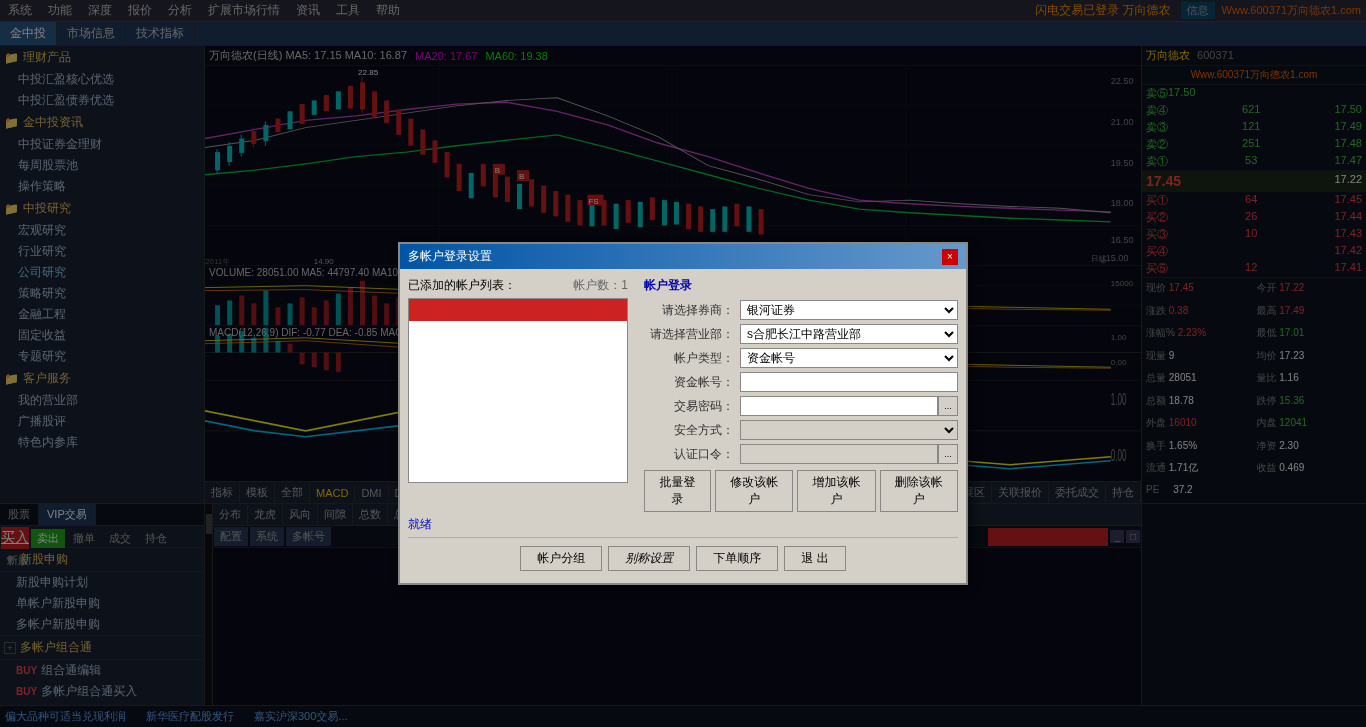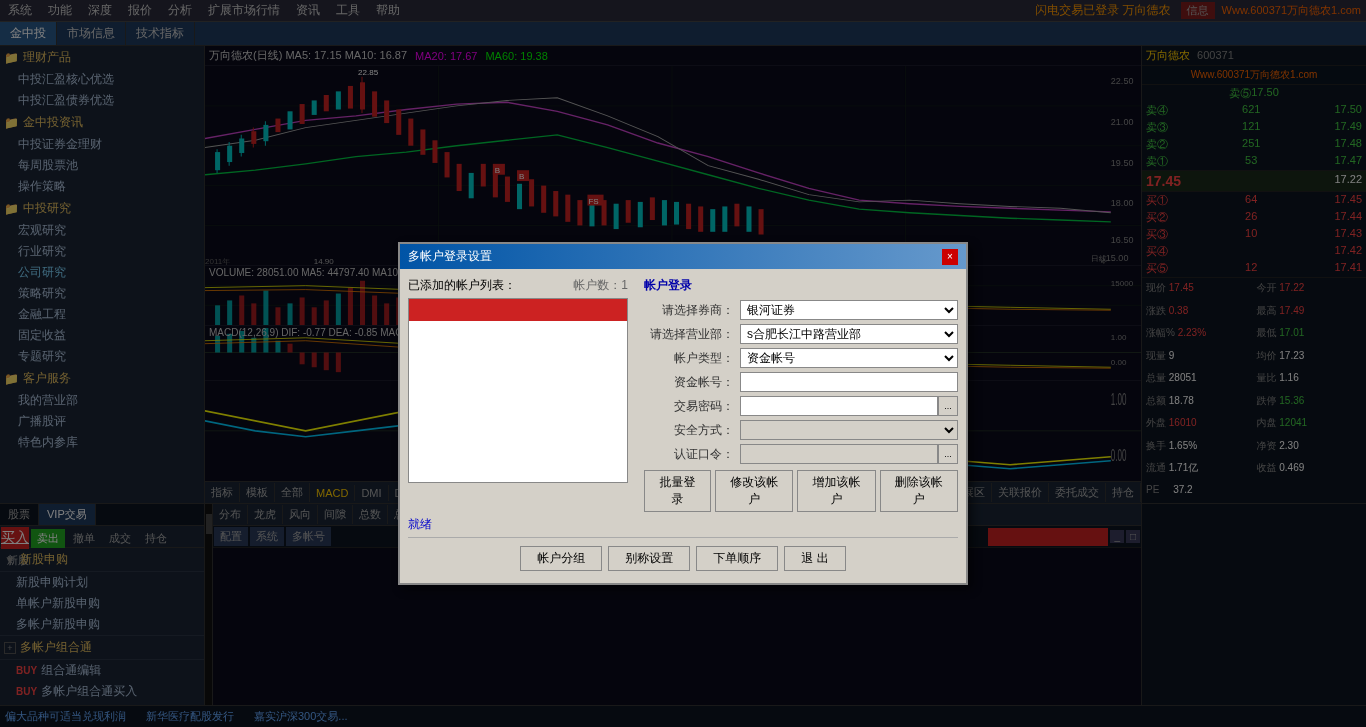--- a/index.html
+++ b/index.html
@@ -18,21 +18,21 @@
   <span style="padding:2px 8px; cursor:pointer; font-size:12px;">系统</span>
   <span style="padding:2px 8px; cursor:pointer; font-size:12px;">功能</span>
   <span style="padding:2px 8px; cursor:pointer; font-size:12px;">深度</span>
   <span style="padding:2px 8px; cursor:pointer; font-size:12px;">报价</span>
   <span style="padding:2px 8px; cursor:pointer; font-size:12px;">分析</span>
   <span style="padding:2px 8px; cursor:pointer; font-size:12px;">扩展市场行情</span>
   <span style="padding:2px 8px; cursor:pointer; font-size:12px;">资讯</span>
   <span style="padding:2px 8px; cursor:pointer; font-size:12px;">工具</span>
   <span style="padding:2px 8px; cursor:pointer; font-size:12px;">帮助</span>
   <span style="margin-left:auto; color:#ff9900; font-size:12px; padding-right:10px;">闪电交易已登录 万向德农</span>
-  <span style="background:#7f1d1d; color:#aaa; padding:1px 6px; font-size:11px; cursor:pointer; margin-right:2px;">信息</span>
+  <span style="background:#0c4a6e; color:#aaa; padding:1px 6px; font-size:11px; cursor:pointer; margin-right:2px;">信息</span>
   <span style="color:#ff6600; font-size:11px; padding:0 5px;">Www.600371万向德农1.com</span>
 </div>
 
 <div style="background:#1e3a5f; height:24px; display:flex; align-items:center; border-bottom:1px solid #333;">
   <span style="padding:3px 10px; color:#ccc; cursor:pointer; font-size:12px; border-right:1px solid #333; background:#2a5a8a; color:#fff;">金中投</span>
   <span style="padding:3px 10px; color:#ccc; cursor:pointer; font-size:12px; border-right:1px solid #333;">市场信息</span>
   <span style="padding:3px 10px; color:#ccc; cursor:pointer; font-size:12px; border-right:1px solid #333;">技术指标</span>
 </div>
 
 <div style="display:flex; height:457px;">
@@ -282,21 +282,21 @@
     <div style="background:#0d1520; padding:2px 4px; color:#ffcc00; font-size:11px; border-bottom:1px solid #222;">
       <span>万向德农</span>
       <span style="color:#888; margin-left:4px;">600371</span>
     </div>
 
     <div style="background:#0a1520; padding:2px 4px; color:#ff6600; font-size:10px; border-bottom:1px solid #222; text-align:center;">
       <span>Www.600371万向德农1.com</span>
     </div>
 
     <div>
-      <div style="display:flex; justify-content:center; padding:1px 4px; font-size:11px; color:#44cc44;">
+      <div style="display:flex; justify-content:flex-start; padding:1px 4px; font-size:11px; color:#44cc44;">
         <span>卖⑤</span>
         <span></span>
         <span>17.50</span>
       </div>
       <div style="display:flex; justify-content:space-between; padding:1px 4px; font-size:11px; color:#44cc44;">
         <span>卖④</span>
         <span>621</span>
         <span>17.50</span>
       </div>
       <div style="display:flex; justify-content:space-between; padding:1px 4px; font-size:11px; color:#44cc44;">
@@ -555,19 +555,19 @@
           </div>
         </div>
       </div>
 
       <div style="color:#0000cc; margin:4px 0; font-size:12px;">就绪</div>
 
       <hr style="border:none; border-top:1px solid #aaa; margin:4px 0;">
 
       <div style="display:flex; gap:6px; justify-content:center; padding:4px;">
         <button style="padding:3px 16px; background:#d4d0c8; border:1px solid #888; cursor:pointer; font-size:12px;">帐户分组</button>
-        <button style="padding:3px 16px; background:#d4d0c8; border:1px solid #888; cursor:pointer; font-size:12px;">别称设置</button>
+        <button style="padding:3px 16px; background:#d4d0c8; border:1px solid #888; cursor:pointer; font-size:12px;font-style:italic;">别称设置</button>
         <button style="padding:3px 16px; background:#d4d0c8; border:1px solid #888; cursor:pointer; font-size:12px;">下单顺序</button>
         <button style="padding:3px 16px; background:#d4d0c8; border:1px solid #888; cursor:pointer; font-size:12px;">退 出</button>
       </div>
     </div>
   </div>
 </div>
 
 </body></html>

